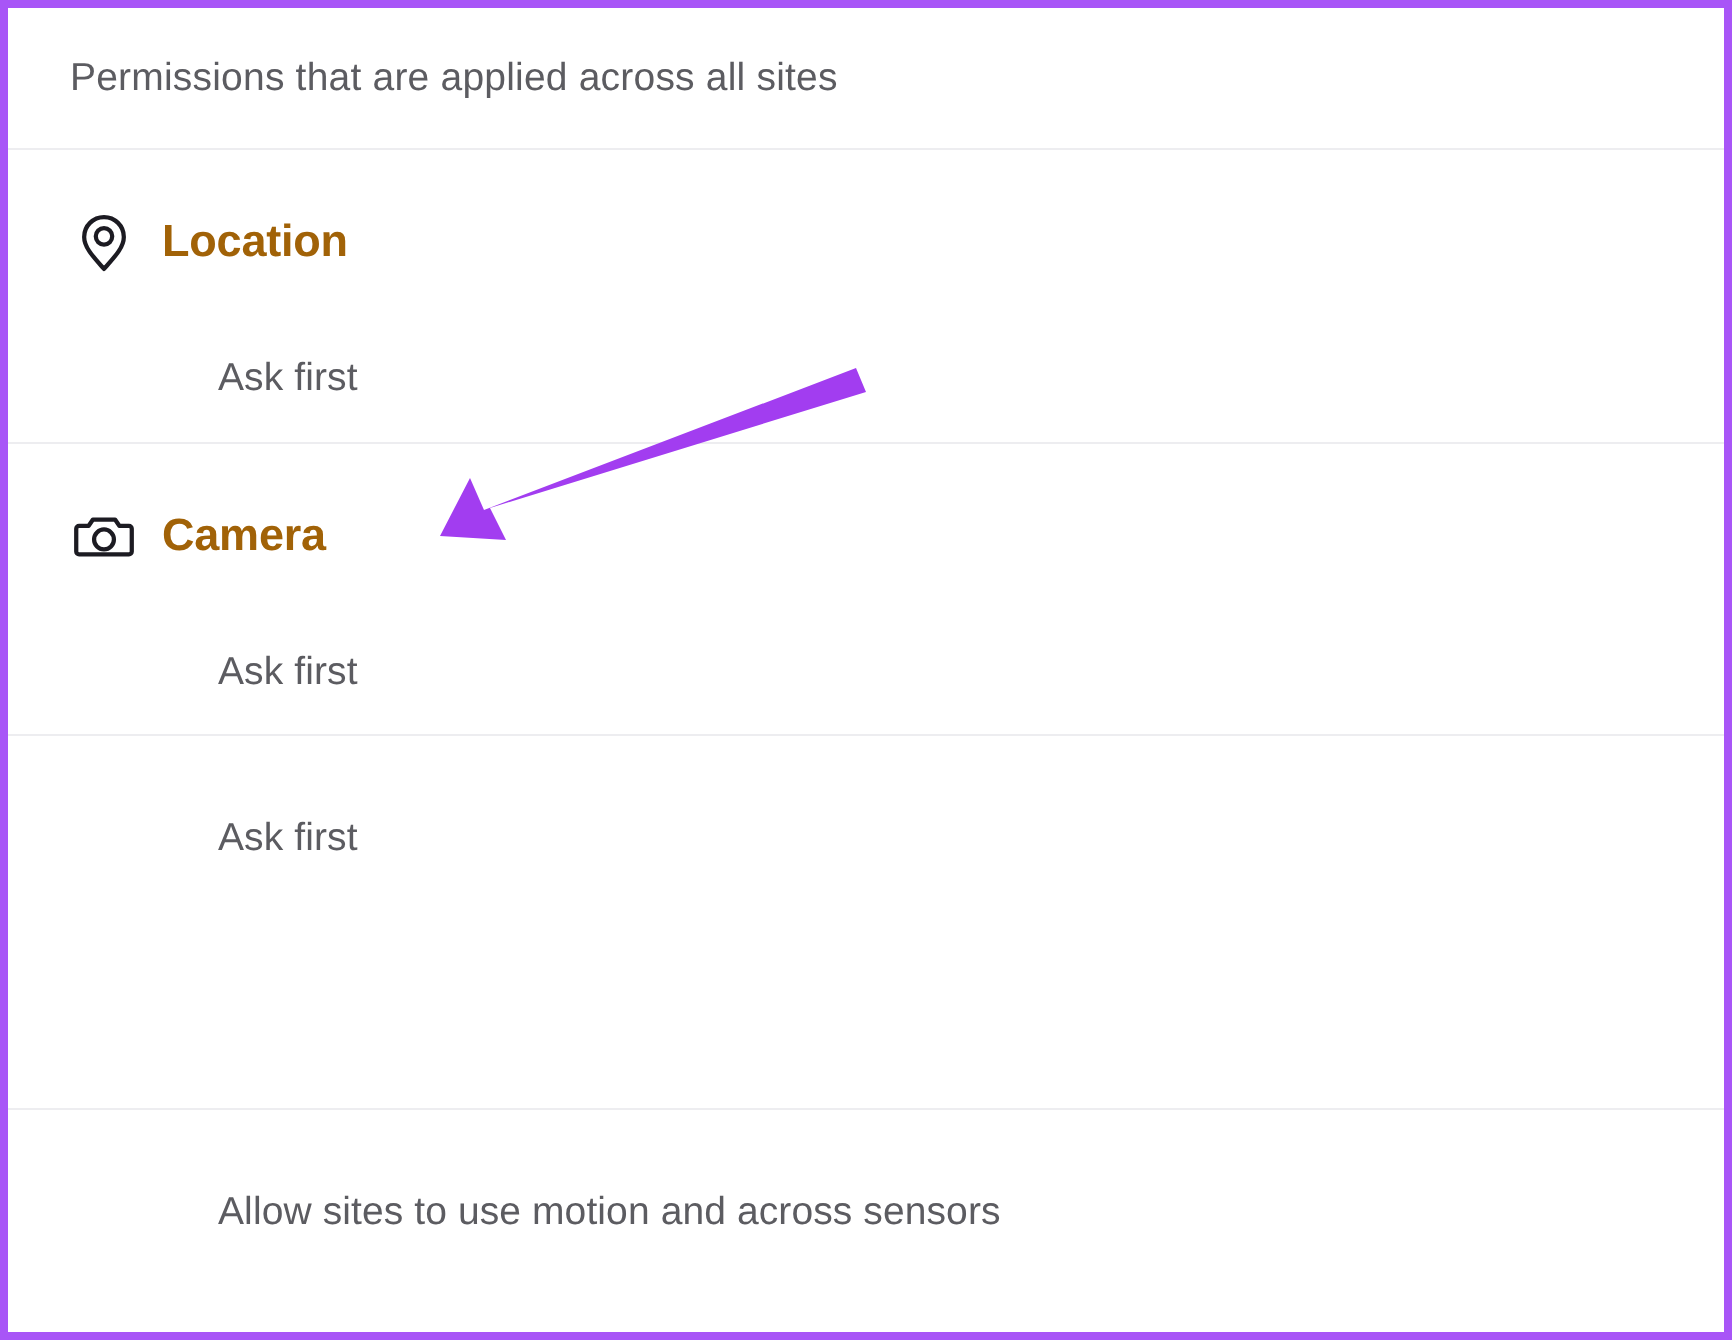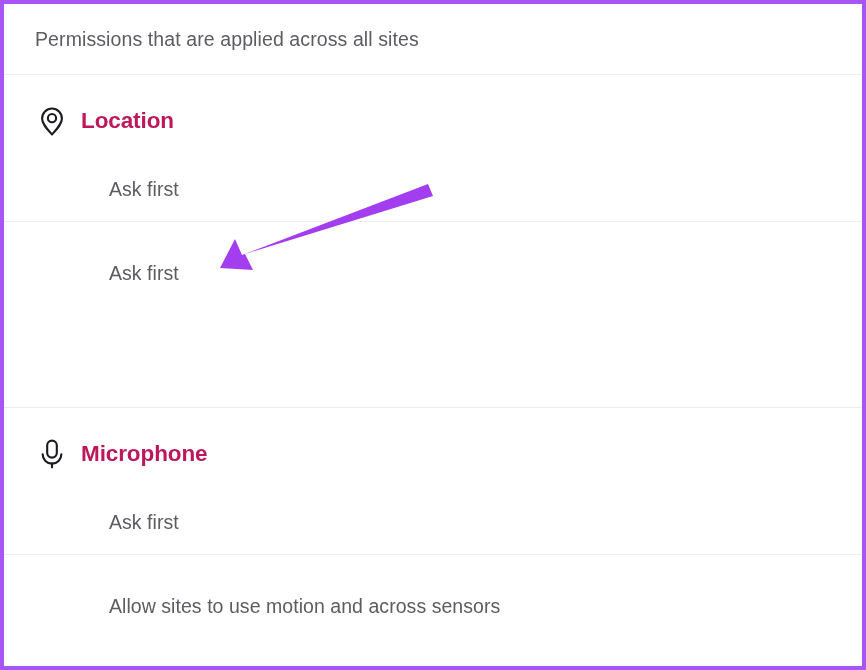--- a/index.html
+++ b/index.html
@@ -64,21 +64,21 @@
     width: 46px;
     min-width: 46px;
     display: flex;
     align-items: center;
     justify-content: flex-start;
     color: #1c1b22;
   }
   .perm-title {
     font-size: 22.5px;
     font-weight: bold;
-    color: #be185d;
+    color: #a16207;
     letter-spacing: -0.1px;
     line-height: 1;
   }
   .perm-sub {
     margin-top: 40px;
     margin-left: 74px;
     font-size: 19.5px;
     color: #5c5c61;
     letter-spacing: 0.05px;
   }
@@ -110,34 +110,33 @@
             <path d="M12 21.5c3.8-4.3 7-7.6 7-11.3A7 7 0 0 0 5 10.2c0 3.7 3.2 7 7 11.3z"></path>
             <circle cx="12" cy="10" r="2.9"></circle>
           </svg>
         </span>
         <span class="perm-title">Location</span>
       </div>
       <div class="perm-sub">Ask first</div>
     </div>
 
     <div class="perm-row r2">
+      <div class="row-top">
+        <span class="icon-wrap">
+          <svg width="34" height="34" viewBox="0 0 24 24" fill="none" stroke="currentColor" stroke-width="1.5" stroke-linecap="round" stroke-linejoin="round">
+            <path d="M3.2 8.4h3.4l1.5-2.2h7.8l1.5 2.2h3.4a1 1 0 0 1 1 1v8.1a1 1 0 0 1-1 1H3.2a1 1 0 0 1-1-1V9.4a1 1 0 0 1 1-1z"></path>
+            <circle cx="12" cy="13.2" r="3.5"></circle>
+          </svg>
+        </span>
+        <span class="perm-title">Camera</span>
+      </div>
       <div class="perm-sub">Ask first</div>
     </div>
 
     <div class="perm-row r3">
-      <div class="row-top">
-        <span class="icon-wrap">
-          <svg width="34" height="34" viewBox="0 0 24 24" fill="none" stroke="currentColor" stroke-width="1.5" stroke-linecap="round" stroke-linejoin="round">
-            <rect x="8.6" y="2.6" width="6.8" height="12" rx="3.4"></rect>
-            <path d="M5.4 12.2a6.6 6.6 0 0 0 13.2 0"></path>
-            <path d="M12 18.8v2.6"></path>
-          </svg>
-        </span>
-        <span class="perm-title">Microphone</span>
-      </div>
       <div class="perm-sub">Ask first</div>
     </div>
 
     <div class="perm-row r4">
       <div class="perm-sub">Allow sites to use motion and across sensors</div>
     </div>
 
     <svg class="arrow-overlay" viewBox="0 0 858 662" preserveAspectRatio="none">
       <g fill="#a23df0">
         <path d="M424,180 L238,251 L231,235 L216,264 L249,266 L241,250 L429,192 Z"></path>

